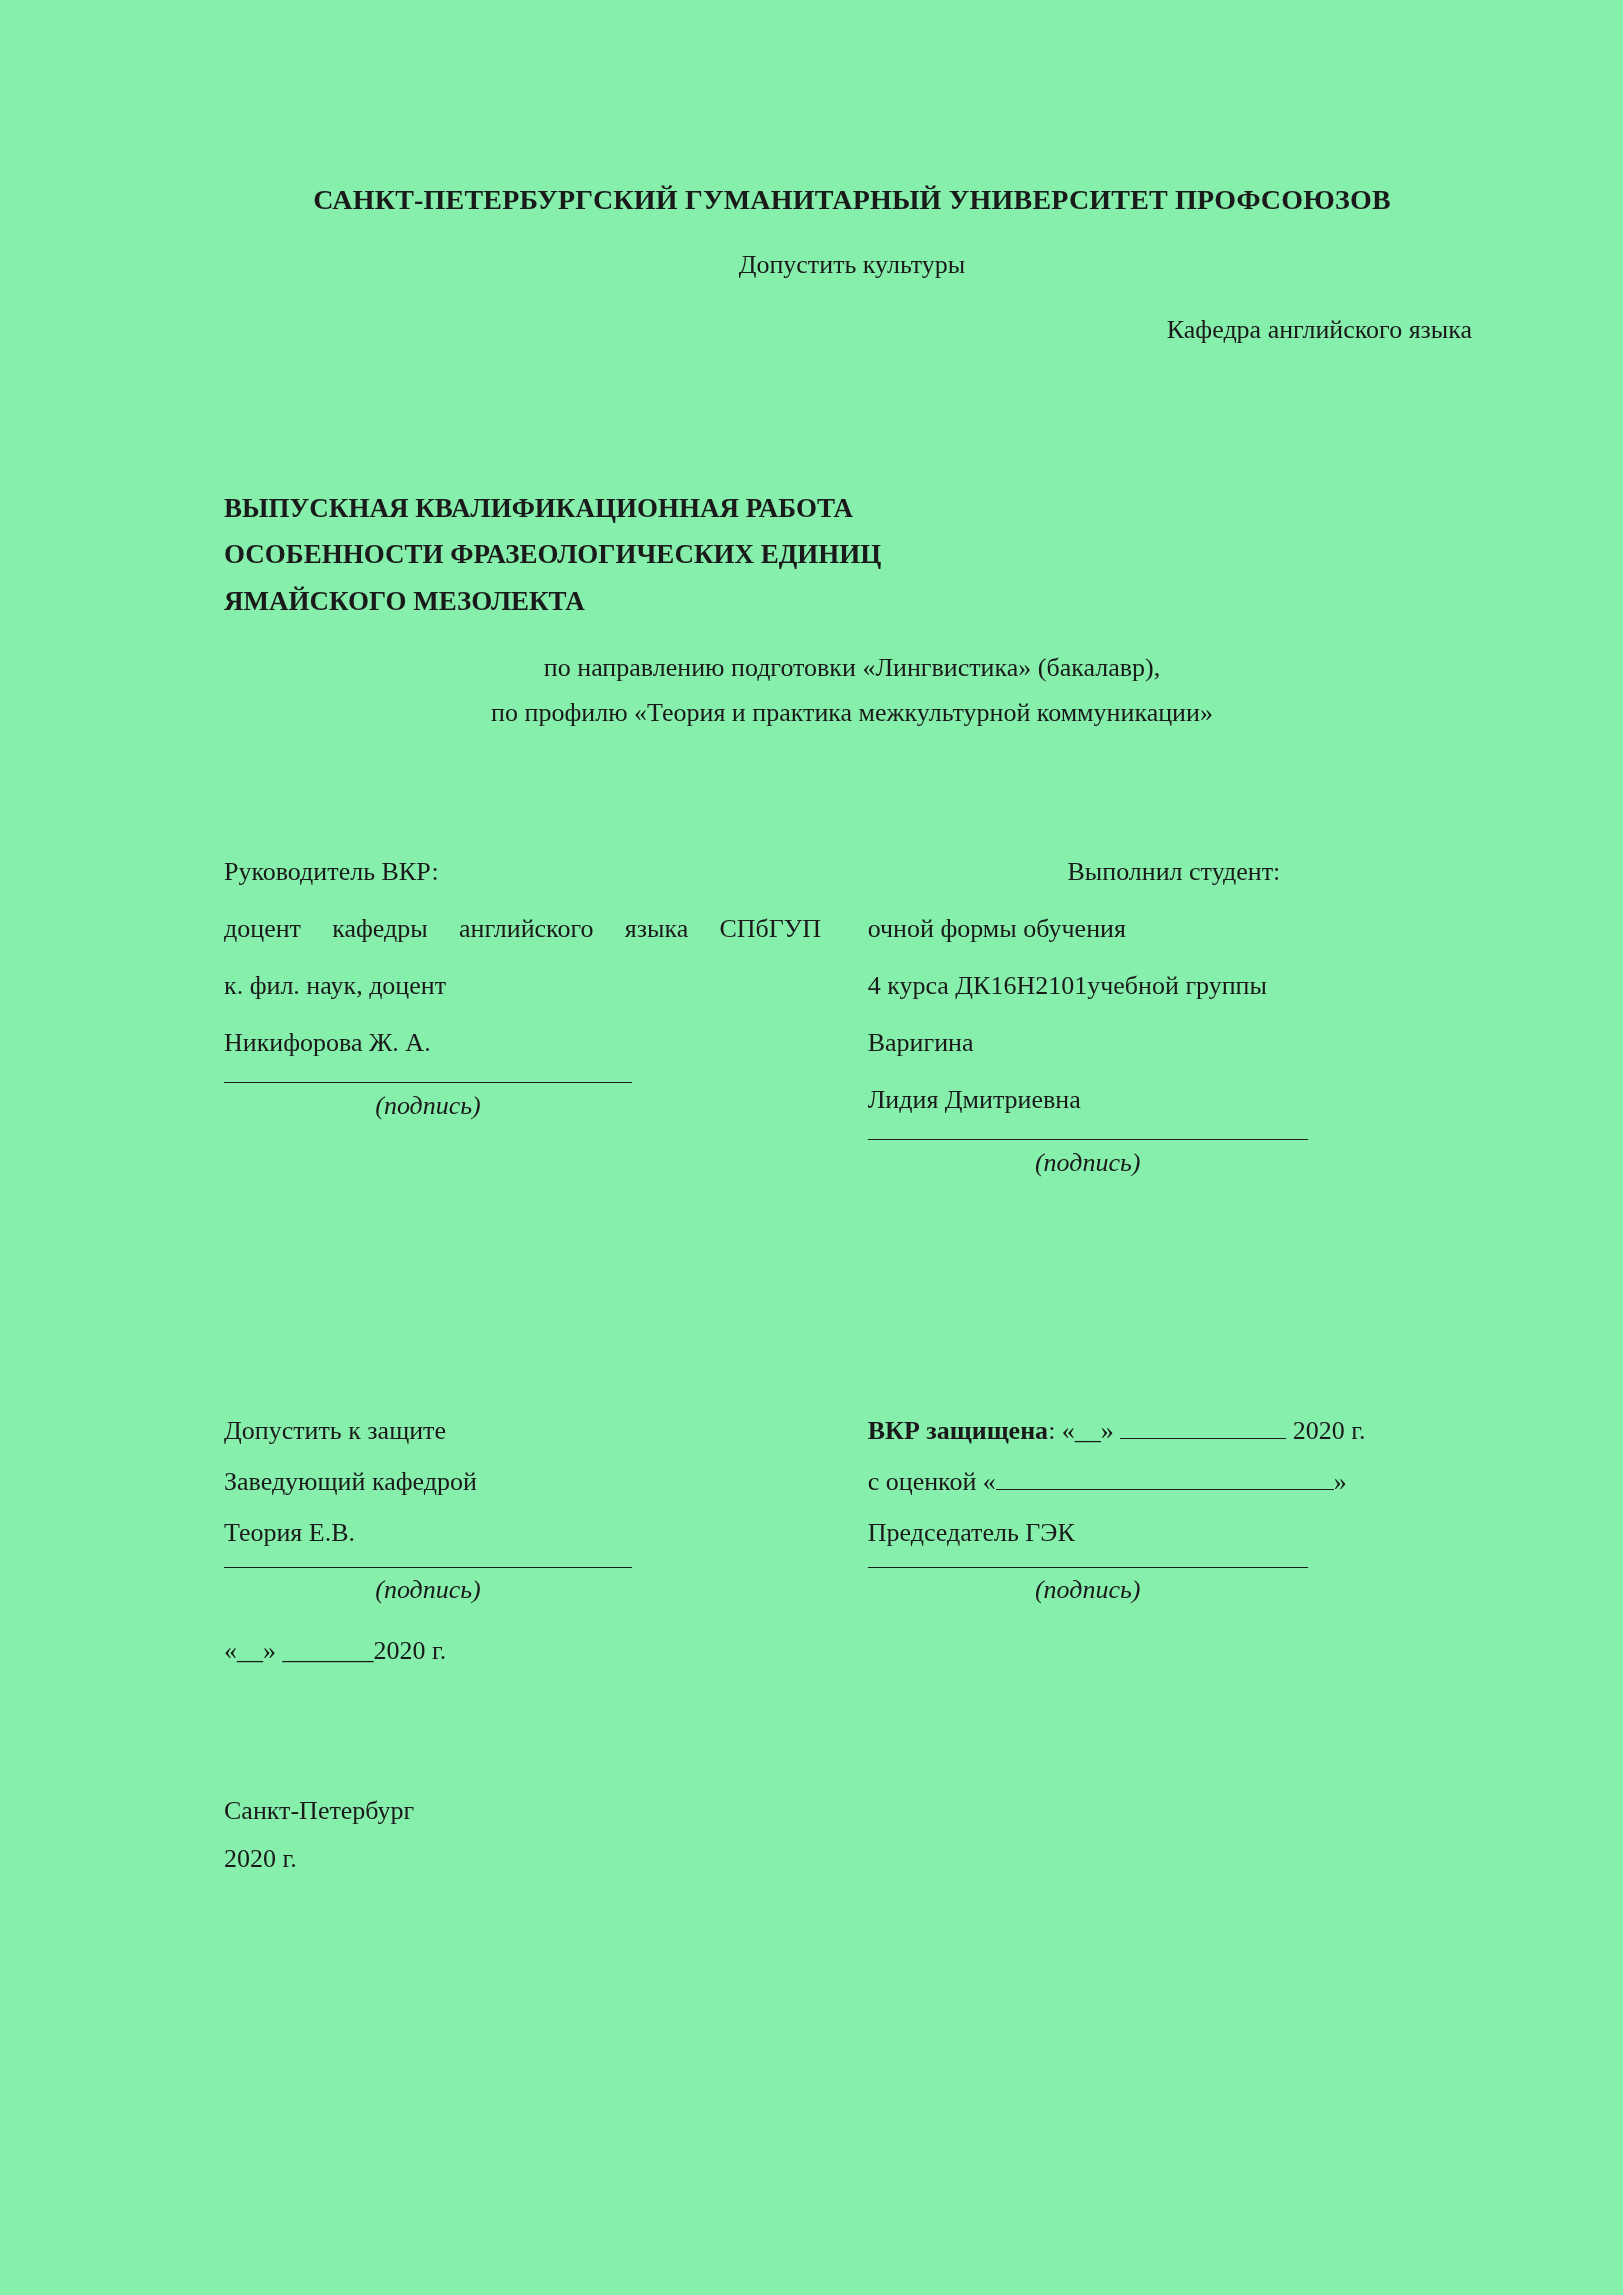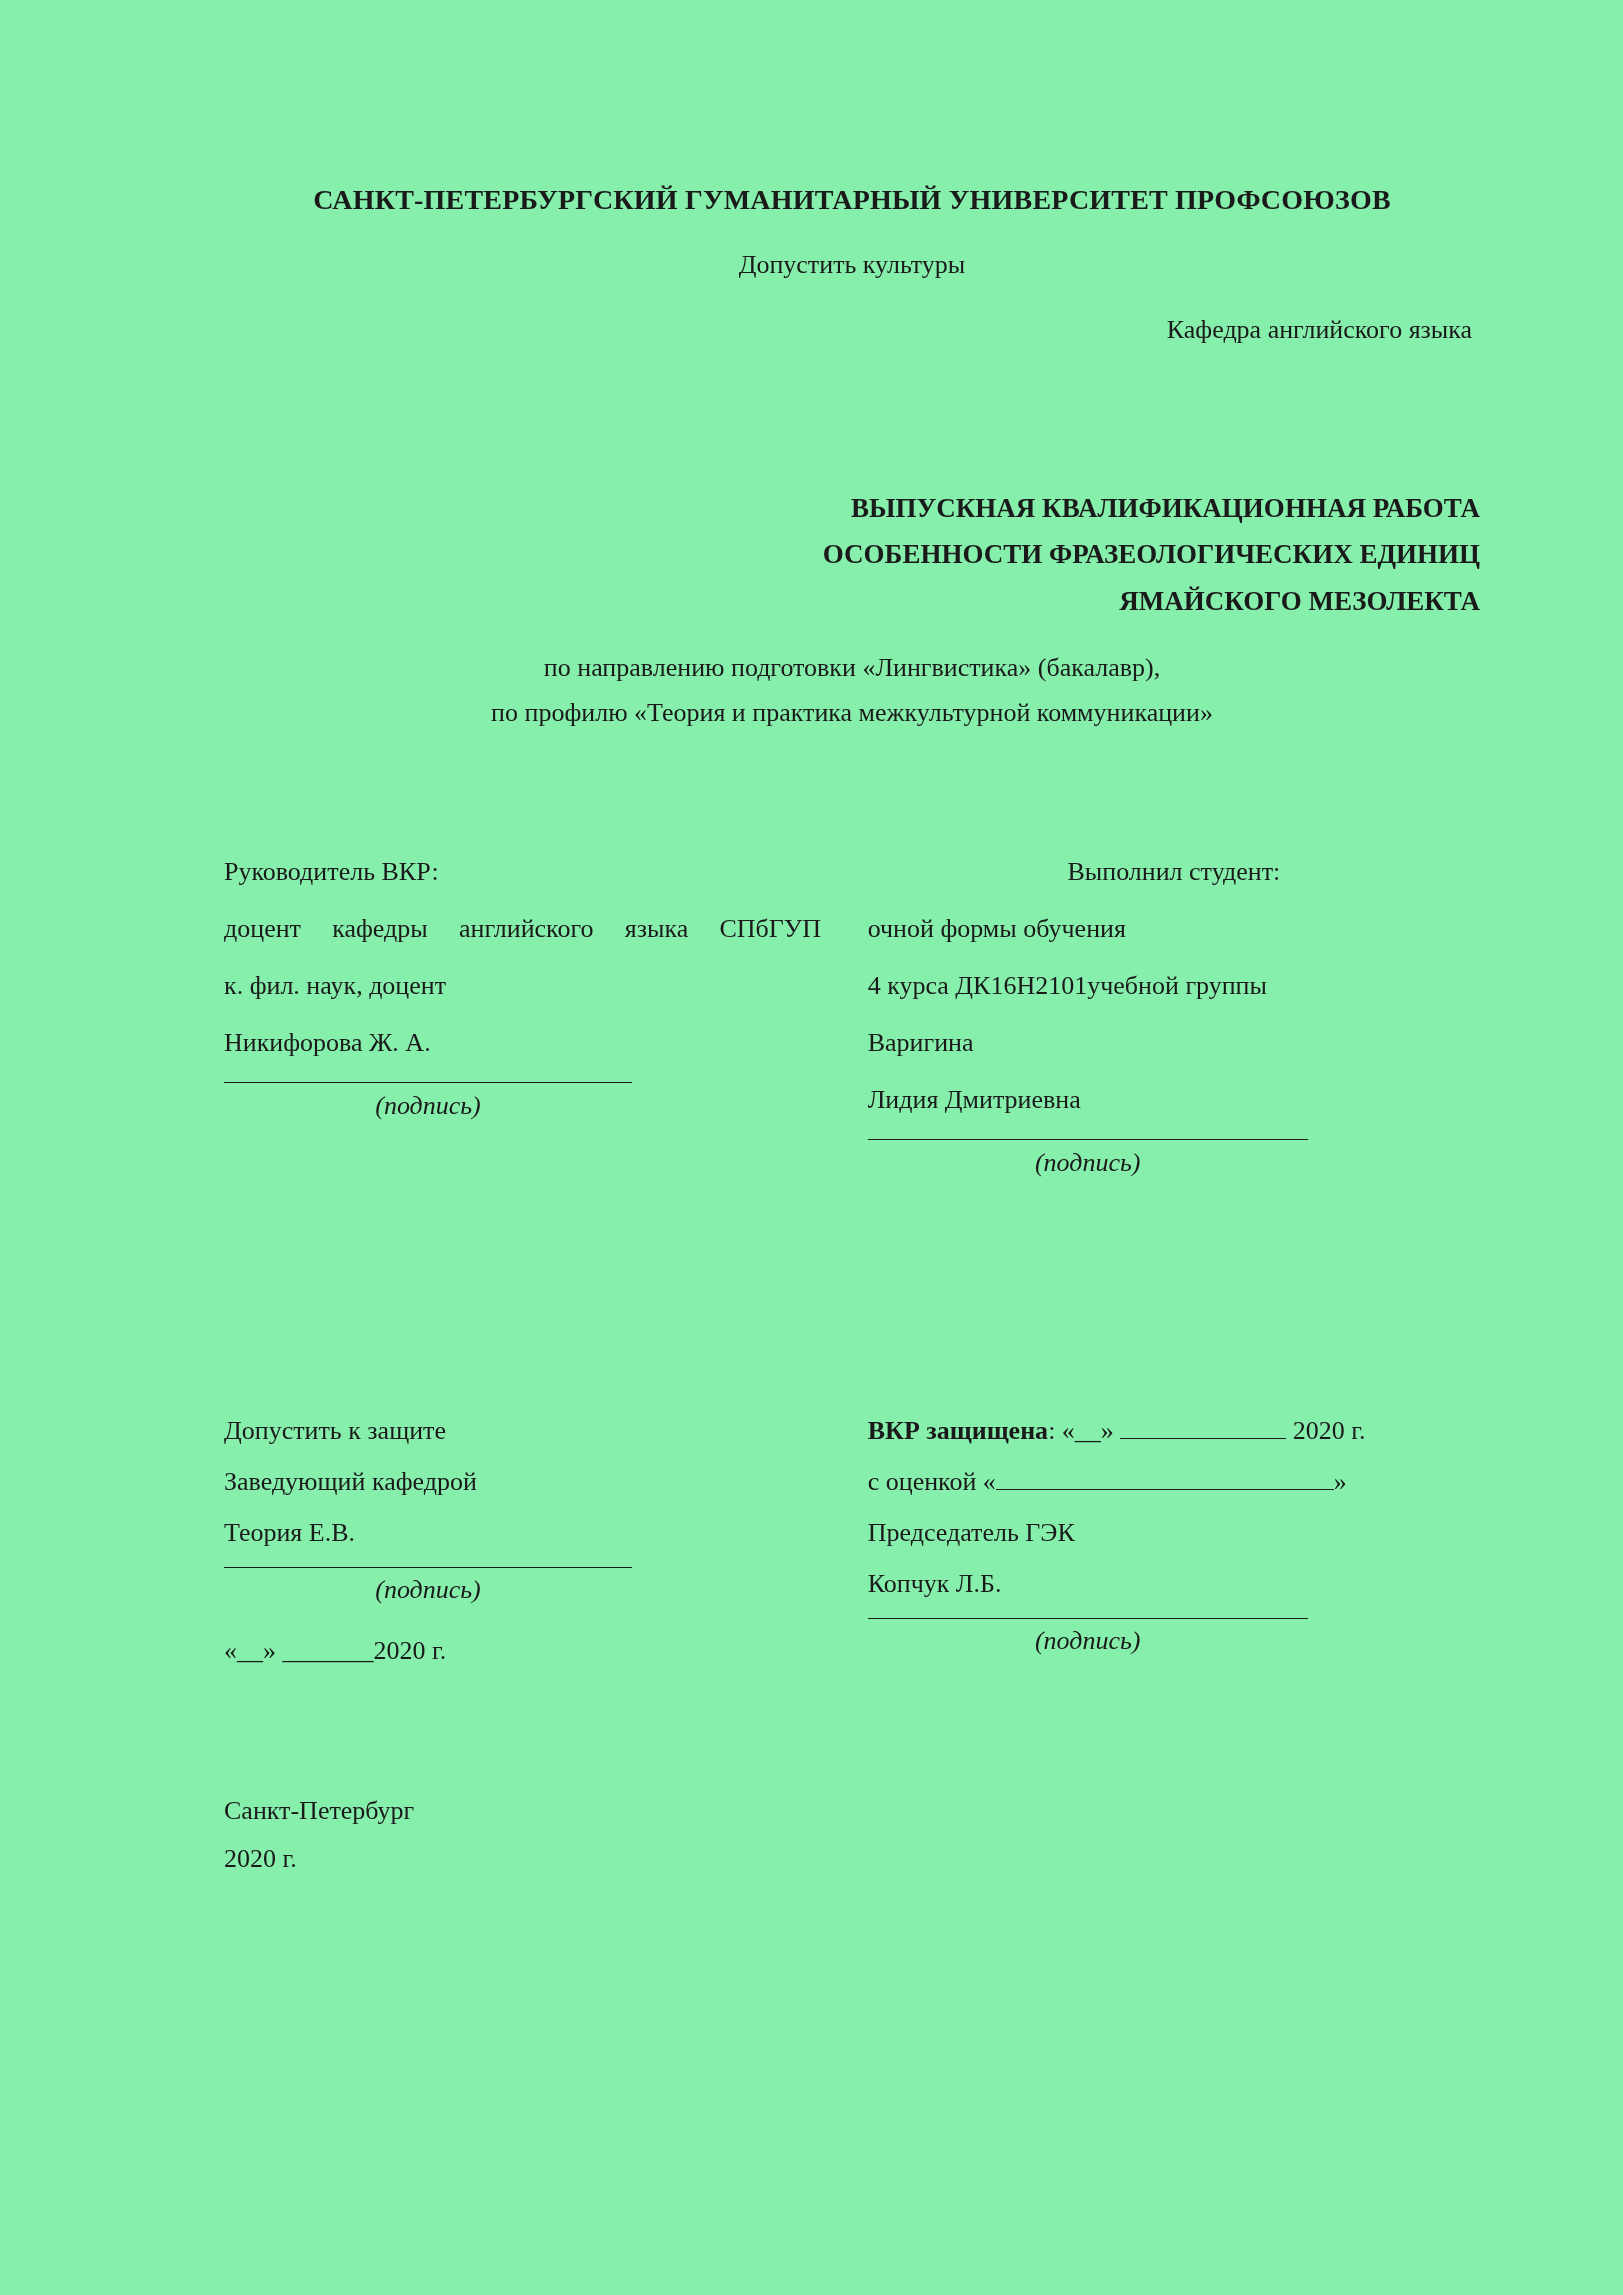--- a/index.html
+++ b/index.html
@@ -47,21 +47,21 @@
   .department {
     margin-top: 35px;
     text-align: right;
     font-size: 26px;
     padding-right: 7.9px;
   }
 
   
   .work-title {
     margin-top: 140px;
-    text-align: right;
+    text-align: left;
     font-weight: bold;
     font-size: 27px;
     line-height: 1.72;
   }
   .work-title .line {
     display: block;
   }
   .subtitle {
     margin-top: 20.4px;
     text-align: center;
@@ -201,21 +201,20 @@
         <p>Теория Е.В.</p>
         <div class="sig-line sig-left"></div>
         <p class="sig-cap sig-cap-left">(подпись)</p>
         <p style="margin-top:27px;">«__» _______2020 г.</p>
       </div>
 
       <div class="col-right">
         <p class="defended-line"><span class="bold">ВКР защищена</span><span>: «__»</span> <span class="u-space u-dates"></span> <span>2020 г.</span></p>
         <p><span>с оценкой «</span><span class="u-space u-mark"></span><span>»</span></p>
         <p>Председатель ГЭК</p>
-        <p>Копчук Л.Б.</p>
         <div class="sig-line sig-right"></div>
         <p class="sig-cap sig-cap-right">(подпись)</p>
       </div>
 
     </div>
 
     <div class="footer">
       <span class="line">Санкт-Петербург</span>
       <span class="line">2020 г.</span>
     </div>

